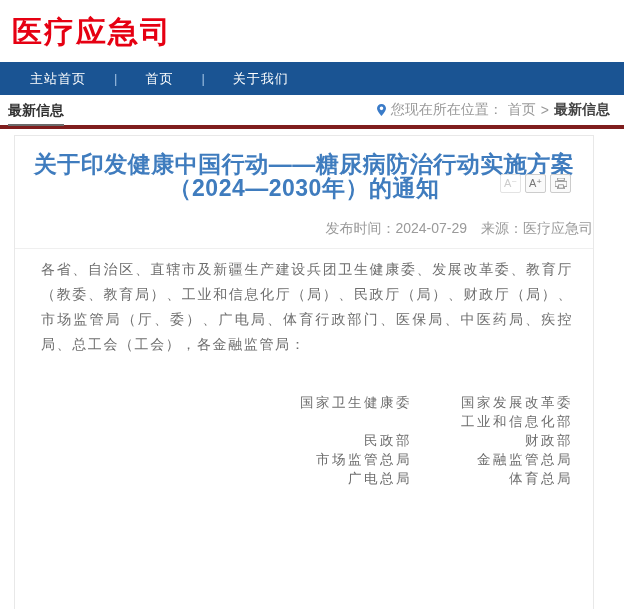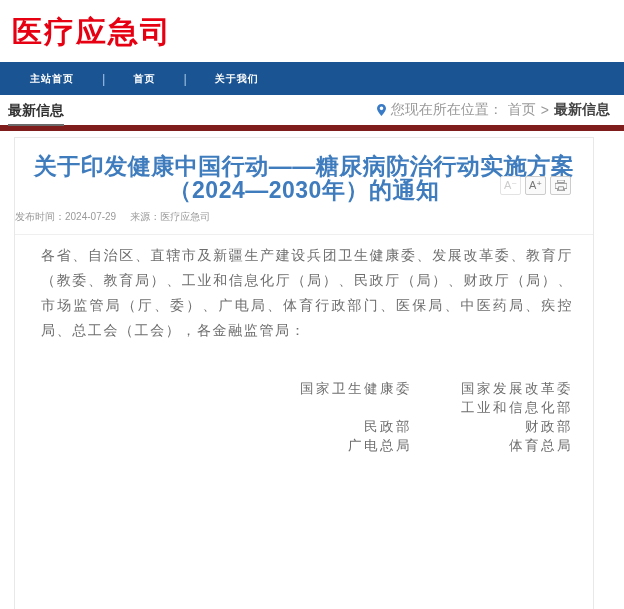--- a/index.html
+++ b/index.html
@@ -7,41 +7,41 @@
   body { font-family:"Liberation Sans","DejaVu Sans",sans-serif; }
 
   
   .site-header { height:62px; background:#fff; padding:12px 0 0 12px; }
   .logo { font-size:30px; font-weight:900; color:#e60012; letter-spacing:2px;
           font-family:"Liberation Sans","DejaVu Sans",sans-serif; }
 
   
   .main-nav { height:33px; background:#1a5493; display:flex; align-items:center;
               gap:28px; padding-left:30px; }
-  .nav-item { color:#fff; font-size:10px; font-weight:bold; text-decoration:none;
+  .nav-item { color:#fff; font-size:13px; font-weight:normal; text-decoration:none;
               letter-spacing:1px; cursor:pointer; }
   .nav-sep { color:#9fc0e2; font-size:13px; }
 
   
   .section-bar { display:flex; justify-content:space-between; align-items:flex-end;
-                 padding:6px 14px 0 8px; border-bottom:6px solid #7f1d1d; }
+                 padding:6px 14px 0 8px; border-bottom:4px solid #7f1d1d; }
   .section-title { font-size:14px; font-weight:bold; color:#333; padding-bottom:4px;
                    border-bottom:2px solid #6b6b6b; margin-bottom:-1px; }
   .breadcrumb { display:flex; align-items:center; gap:5px; font-size:14px;
                 color:#999; padding-bottom:6px; }
   .breadcrumb a { color:#999; text-decoration:none; cursor:pointer; }
   .crumb-current { color:#444; font-weight:bold; }
   .pin-icon { width:9px; height:12px; flex:0 0 auto; }
 
   
   .article-card { position:relative; margin:6px 30px 0 14px; width:580px;
                   min-height:540px; background:#fff; border:1px solid #e8e8e8; }
   .article-title { font-size:23px; font-weight:bold; color:#3f7cbe; text-align:center;
                    padding:16px 14px 0 14px; line-height:24px; letter-spacing:0.5px; }
-  .article-meta { text-align:left; color:#9a9a9a; font-size:10px; margin-top:8px; }
+  .article-meta { text-align:right; color:#9a9a9a; font-size:14px; margin-top:20px; }
   .meta-gap { display:inline-block; width:14px; }
   .article-tools { position:absolute; top:38px; right:22px; display:flex; gap:4px; }
   .tool-btn { height:19px; min-width:21px; border:1px solid #ccc; background:#fafafa;
               color:#777; font-size:11px; line-height:1; border-radius:2px;
               cursor:pointer; display:flex; align-items:center; justify-content:center;
               font-family:"Liberation Sans","DejaVu Sans",sans-serif; }
   .tool-btn.plain { border-color:#e3e3e3; color:#ccc; background:#fff; }
   .printer-icon { width:12px; height:11px; }
   .divider { border-bottom:1px solid #efefef; margin-top:10px; }
 
@@ -114,20 +114,24 @@
         <span class="sig-right">国家发展改革委</span>
       </div>
       <div class="sig-row">
         <span class="sig-right">工业和信息化部</span>
       </div>
       <div class="sig-row">
         <span class="sig-left">民政部</span>
         <span class="sig-right">财政部</span>
       </div>
       <div class="sig-row">
+        <span class="sig-left">市场监管总局</span>
+        <span class="sig-right">金融监管总局</span>
+      </div>
+      <div class="sig-row">
         <span class="sig-left">广电总局</span>
         <span class="sig-right">体育总局</span>
       </div>
 
     </div>
 
   </div>
 </main>
 
 </body></html>

